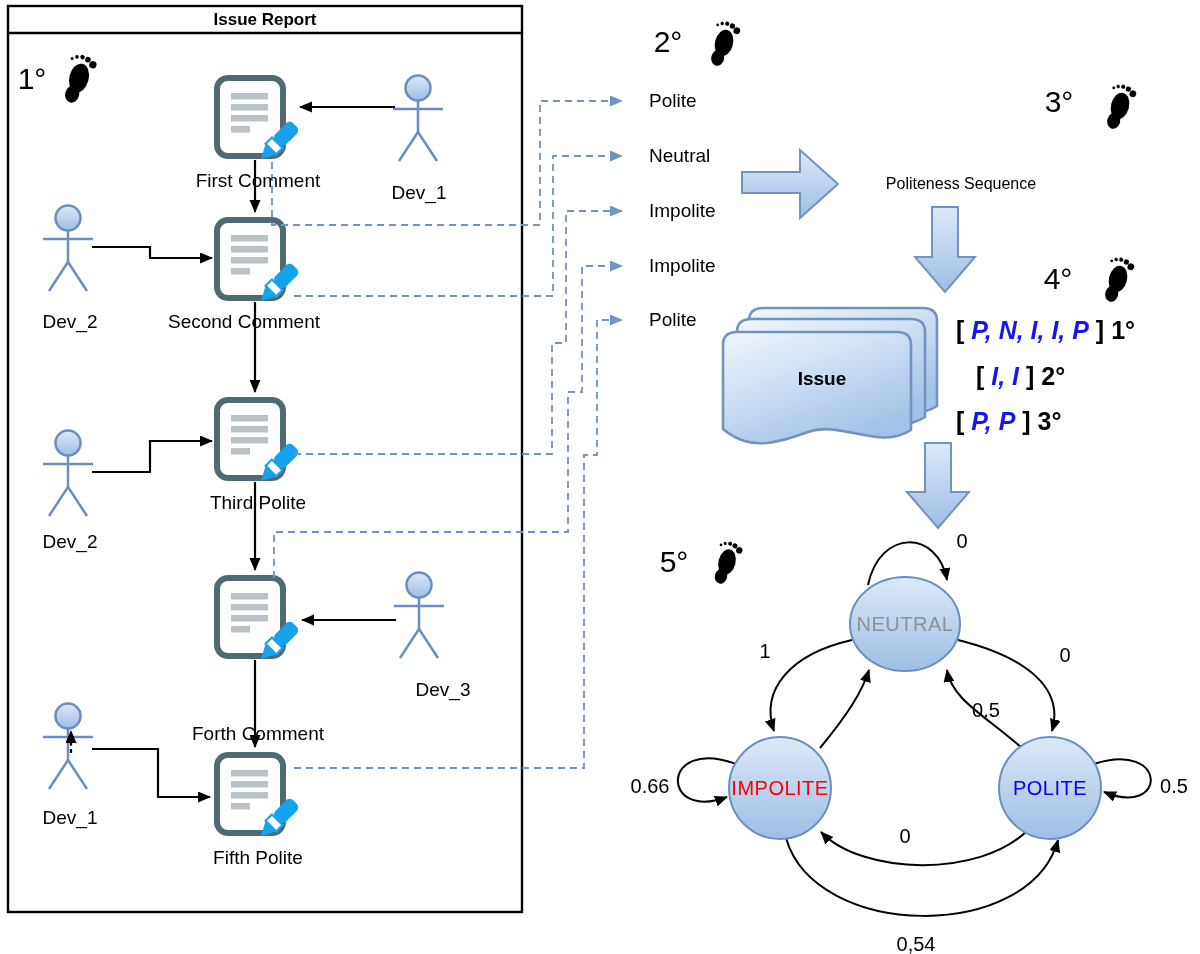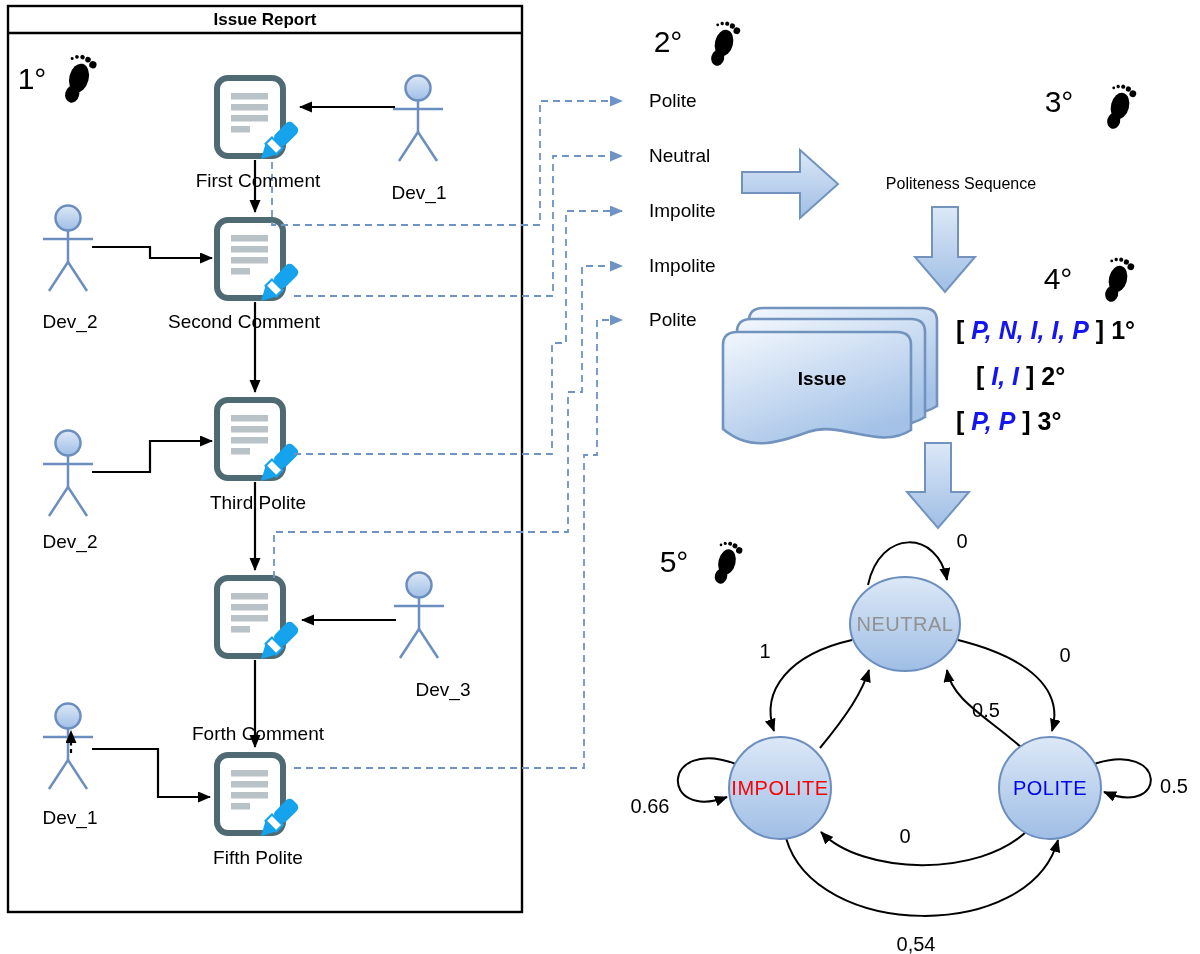--- a/index.html
+++ b/index.html
@@ -192,18 +192,18 @@
 <div class="txt deg" style="left:674px;top:561px;">5°</div>
 
 <div class="txt node-lbl state-neutral" style="left:905px;top:624px;">NEUTRAL</div>
 <div class="txt node-lbl state-impolite" style="left:780px;top:788px;">IMPOLITE</div>
 <div class="txt node-lbl state-polite" style="left:1050px;top:788px;">POLITE</div>
 
 <div class="txt edge-lbl" style="left:962px;top:541px;">0</div>
 <div class="txt edge-lbl" style="left:765px;top:651px;">1</div>
 <div class="txt edge-lbl" style="left:1065px;top:655px;">0</div>
 <div class="txt edge-lbl" style="left:986px;top:710px;">0.5</div>
-<div class="txt edge-lbl" style="left:650px;top:786px;margin-top:20px;">0.66</div>
+<div class="txt edge-lbl" style="left:650px;top:786px;">0.66</div>
 <div class="txt edge-lbl" style="left:1174px;top:786px;">0.5</div>
 <div class="txt edge-lbl" style="left:905px;top:836px;">0</div>
 <div class="txt edge-lbl" style="left:916px;top:944px;">0,54</div>
 
 </div>
 
 </body></html>

